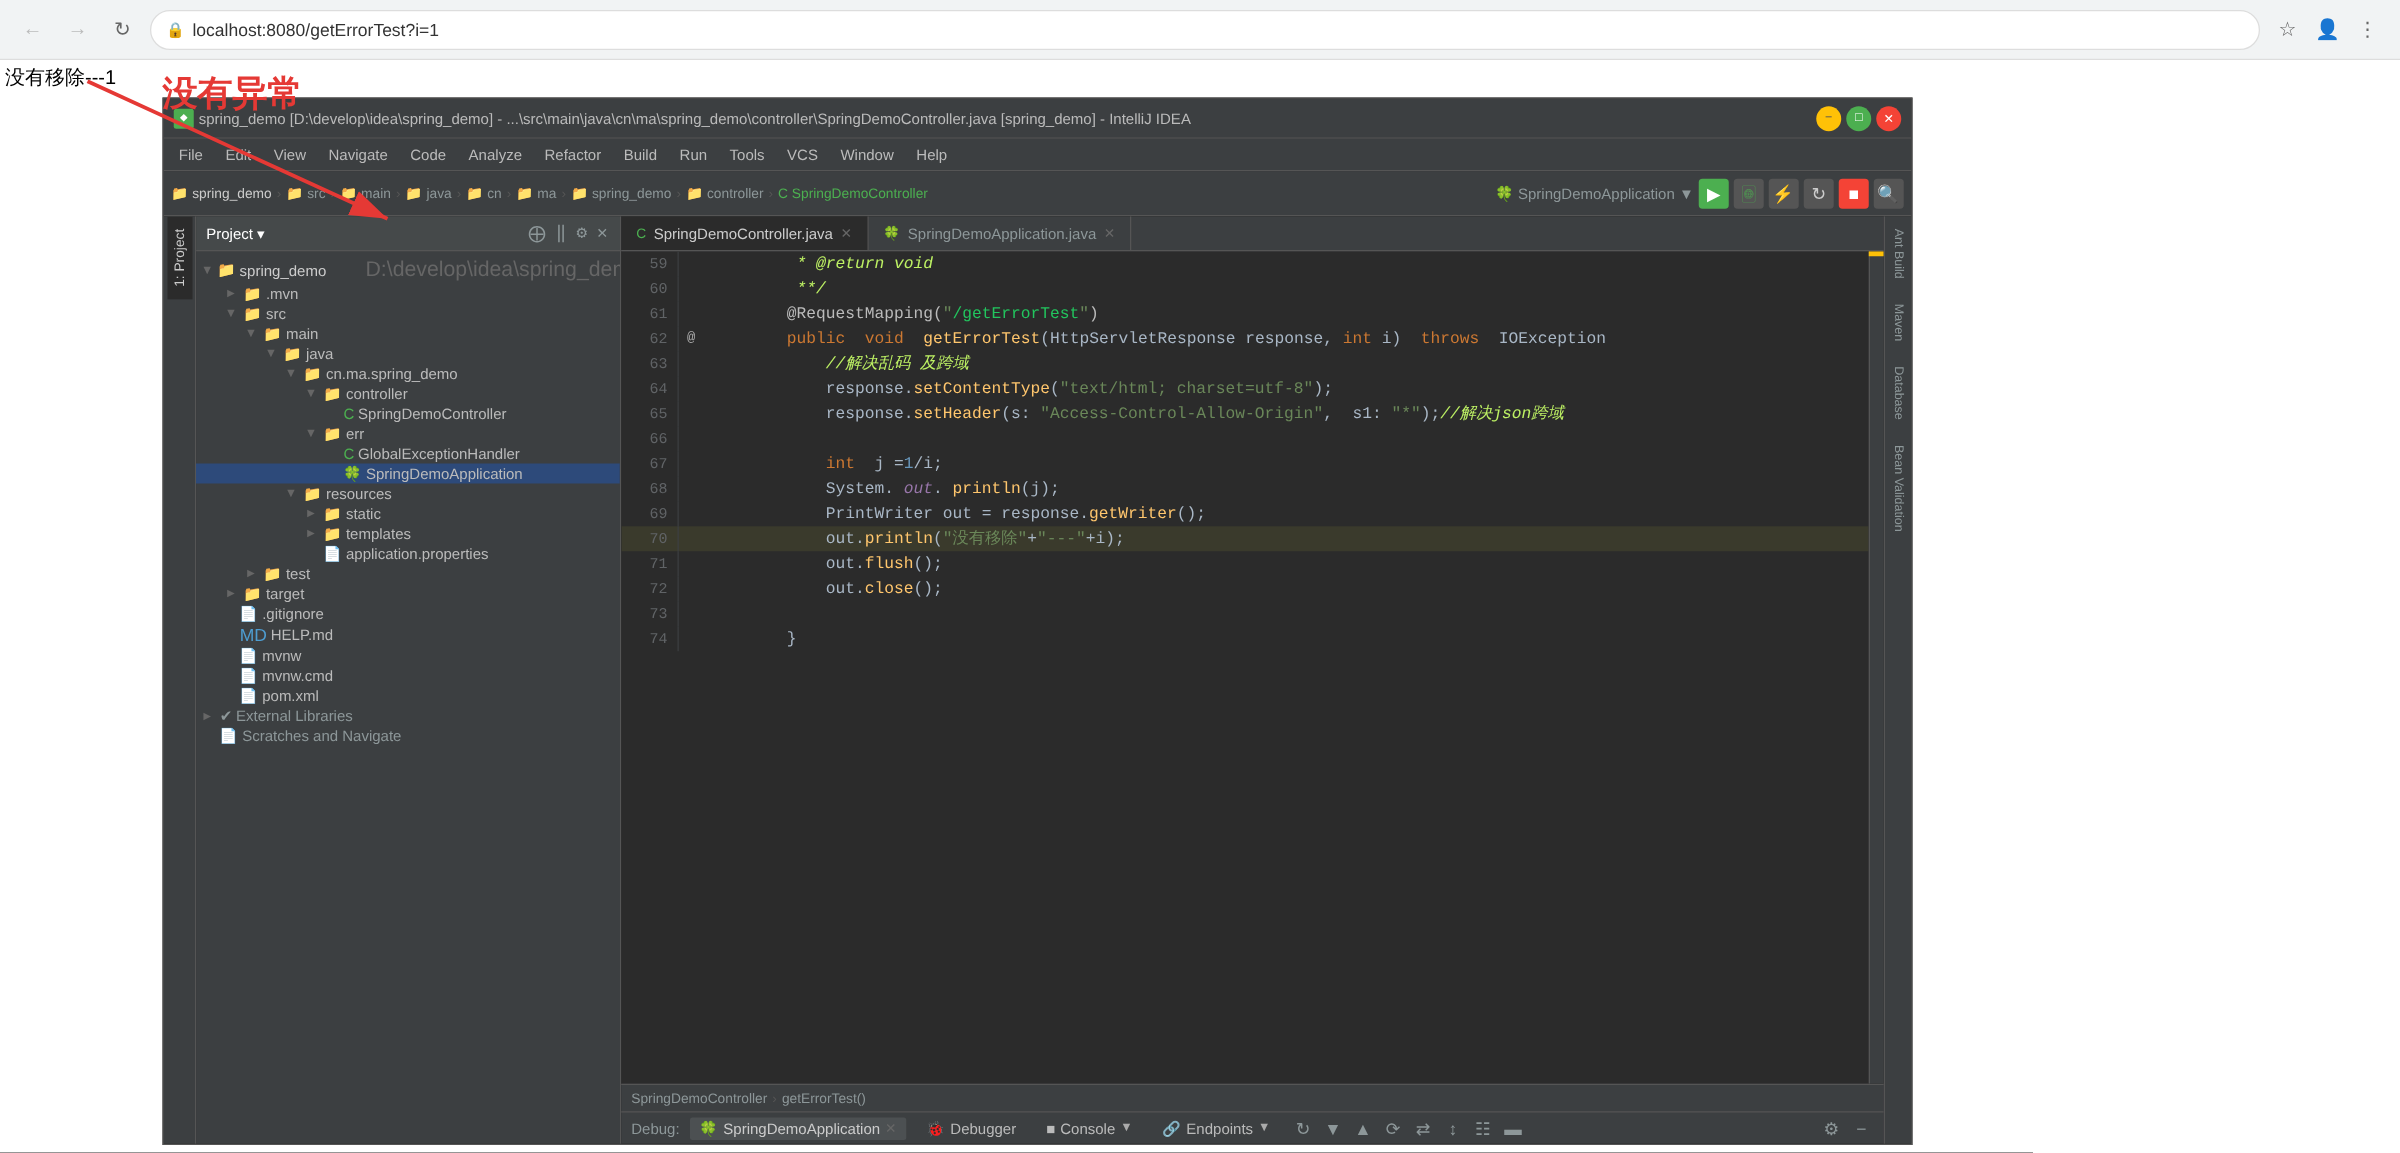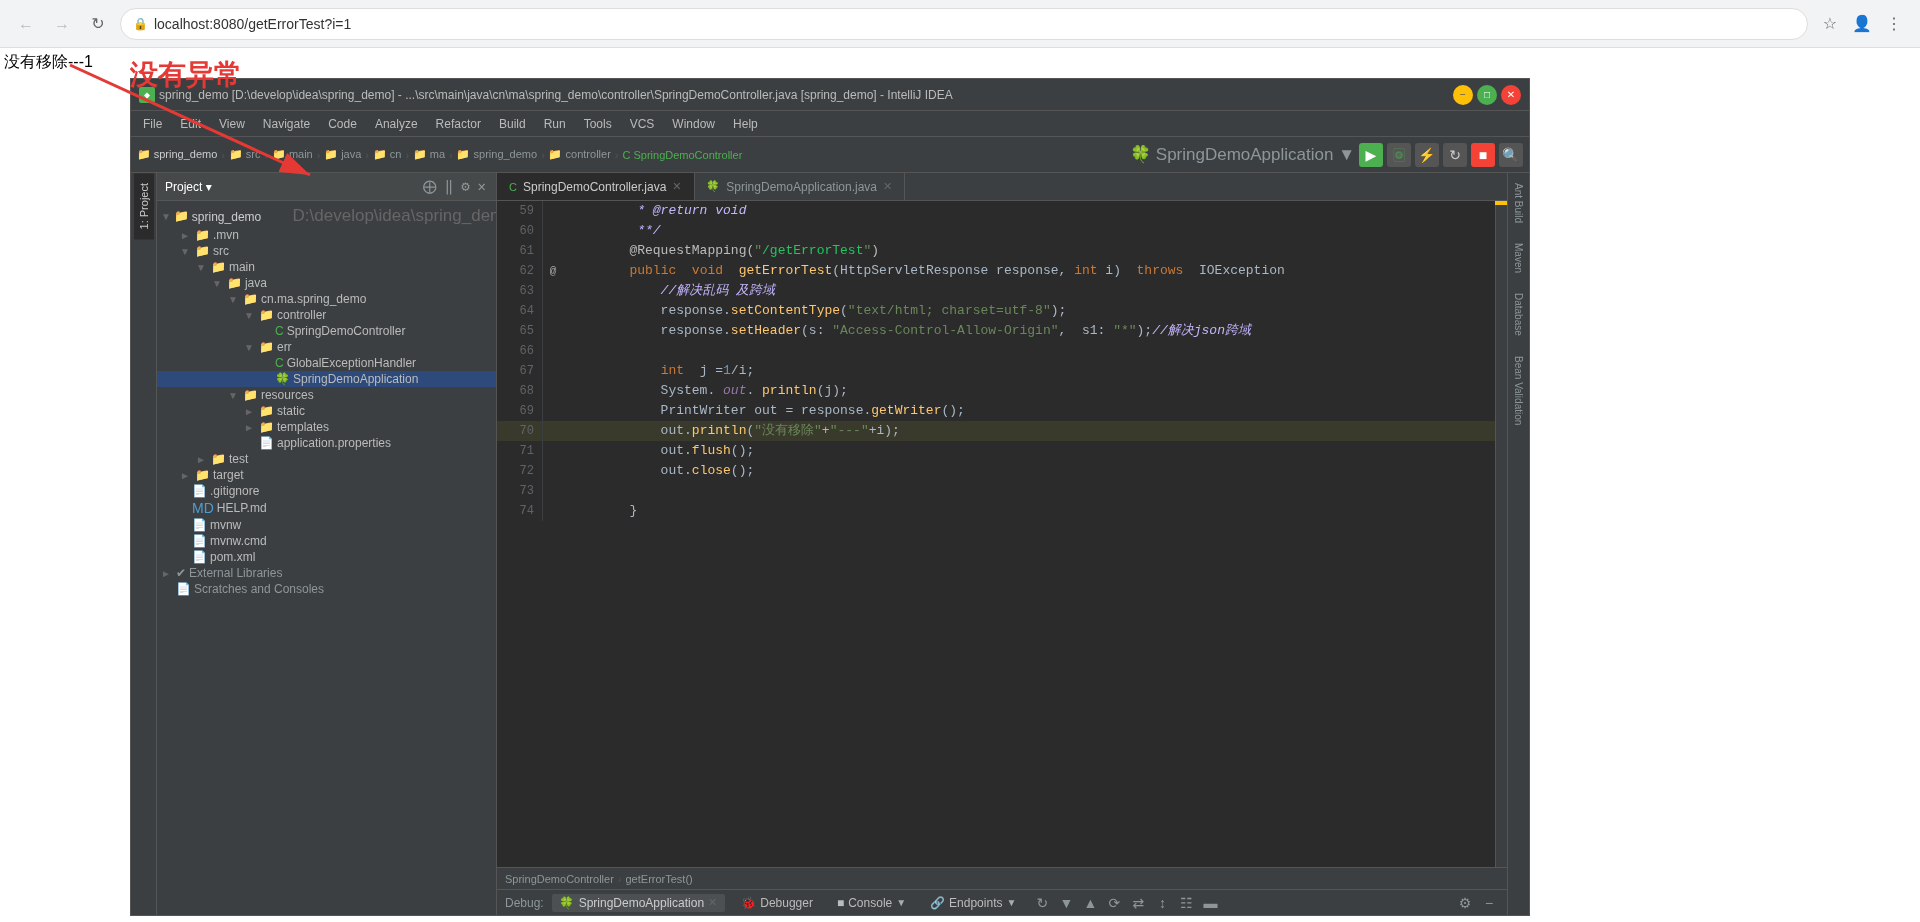--- a/index.html
+++ b/index.html
@@ -367,21 +367,21 @@
     .line-content {
       padding: 0 4px;
       flex: 1;
       white-space: pre;
     }
 
     
     .kw { color: #cc7832; font-weight: normal; }
     .kw-void { color: #cc7832; }
     .str { color: #6a8759; }
-    .comment { color: #c4b5fd; font-style: italic; }
+    .comment { color: #bef264; font-style: italic; }
     .annotation { color: #bbb; }
     .method { color: #ffc66d; }
     .num { color: #6897bb; }
     .plain { color: #a9b7c6; }
     .throws-kw { color: #cc7832; }
 
     
     .ide-right-tabs {
       width: 22px;
       background: #3c3f41;
@@ -561,21 +561,21 @@
       <span class="bc-sep">›</span>
       <span class="bc-item">📁 ma</span>
       <span class="bc-sep">›</span>
       <span class="bc-item">📁 spring_demo</span>
       <span class="bc-sep">›</span>
       <span class="bc-item">📁 controller</span>
       <span class="bc-sep">›</span>
       <span class="bc-item" style="color:#4CAF50;">C SpringDemoController</span>
     </div>
     <div class="ide-run-controls">
-      <span style="color:#8d9799; font-size:17px; font-family:sans-serif;">🍀 SpringDemoApplication ▼</span>
+      <span style="color:#8d9799; font-size:12px; font-family:sans-serif;">🍀 SpringDemoApplication ▼</span>
       <button class="run-btn run-btn-green">▶</button>
       <button class="run-btn run-btn-gray" style="background:#555; color:#4CAF50;">🀙</button>
       <button class="run-btn run-btn-gray">⚡</button>
       <button class="run-btn run-btn-gray">↻</button>
       <button class="run-btn run-btn-red">■</button>
       <button class="run-btn run-btn-gray">🔍</button>
     </div>
   </div>
 
   <div class="ide-body">
@@ -744,21 +744,21 @@
 
         <div class="tree-item">
           <span class="tree-arrow">►</span>
           <span class="tree-icon" style="color:#8d9799;">✔</span>
           <span class="tree-label" style="color:#8d9799;"> External Libraries</span>
         </div>
 
         <div class="tree-item">
           <span class="tree-arrow" style="width:12px;"> </span>
           <span class="tree-icon" style="color:#8d9799;">📄</span>
-          <span class="tree-label" style="color:#8d9799;"> Scratches and Consoles</span>
+          <span class="tree-label" style="color:#8d9799;"> Scratches and Navigate</span>
         </div>
 
       </div>
     </div>
 
     <div class="editor-area">
 
       <div class="editor-tabs">
         <div class="editor-tab active">
           <span class="tab-icon tab-icon-c">C</span>

